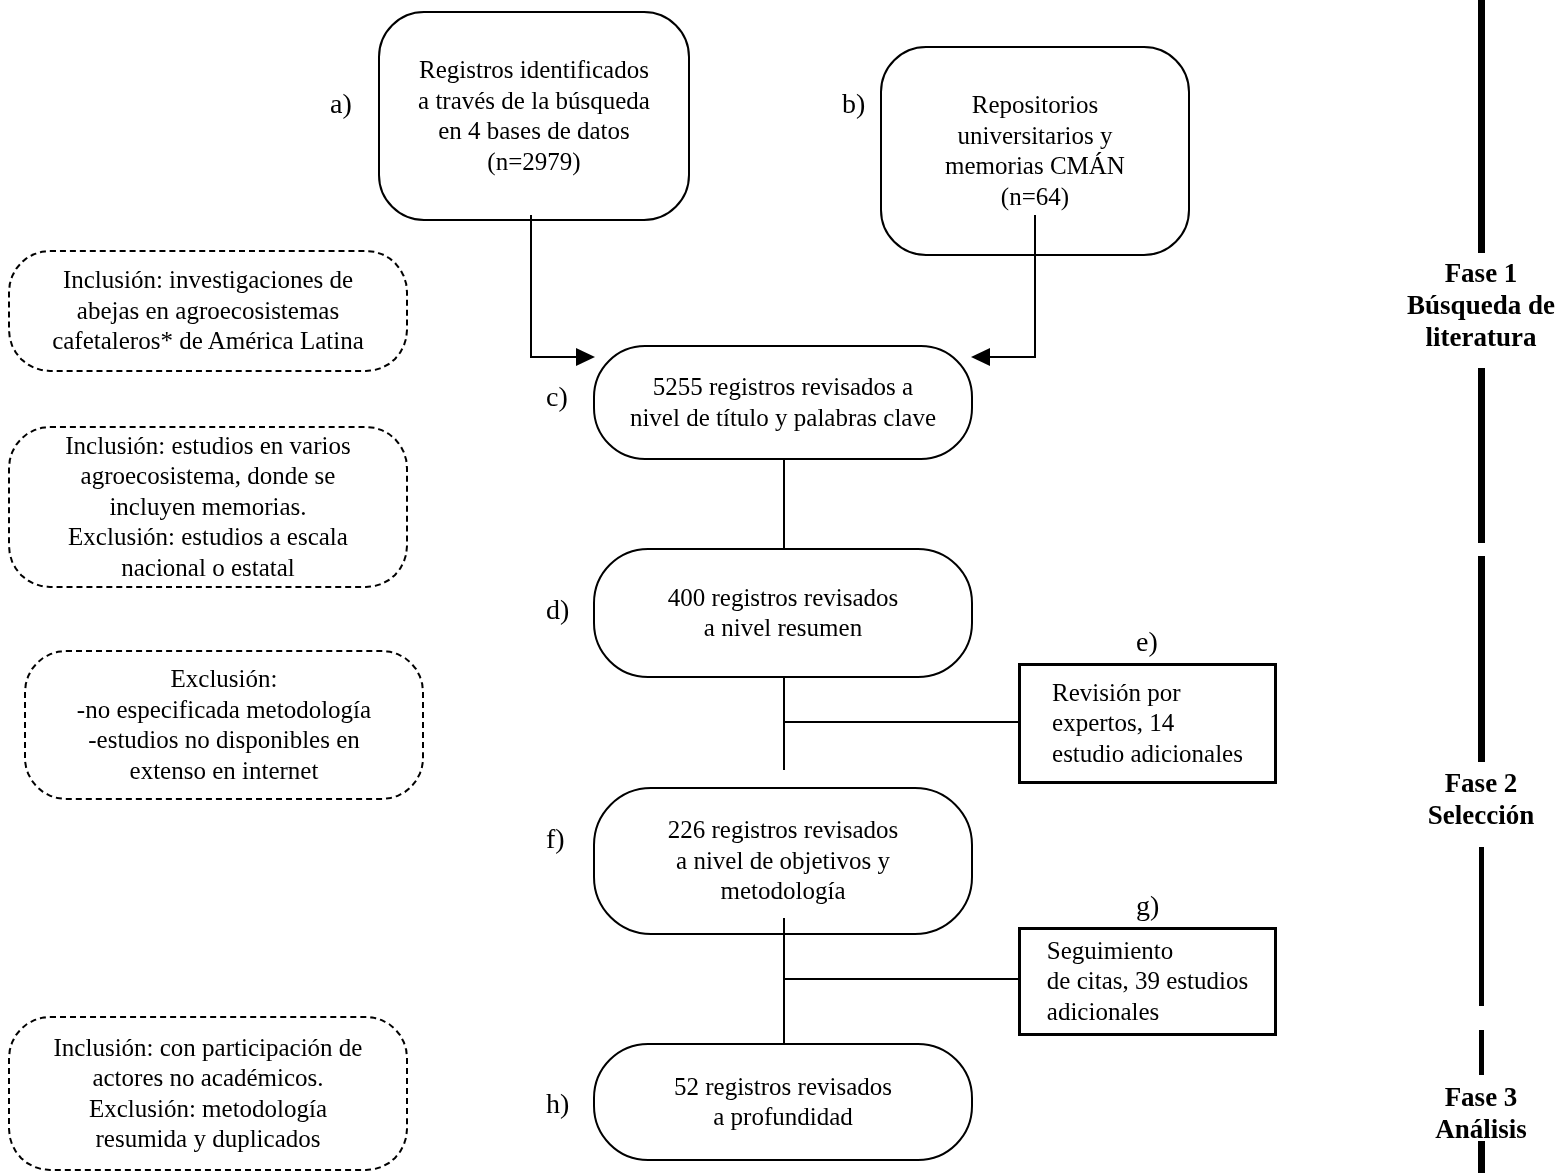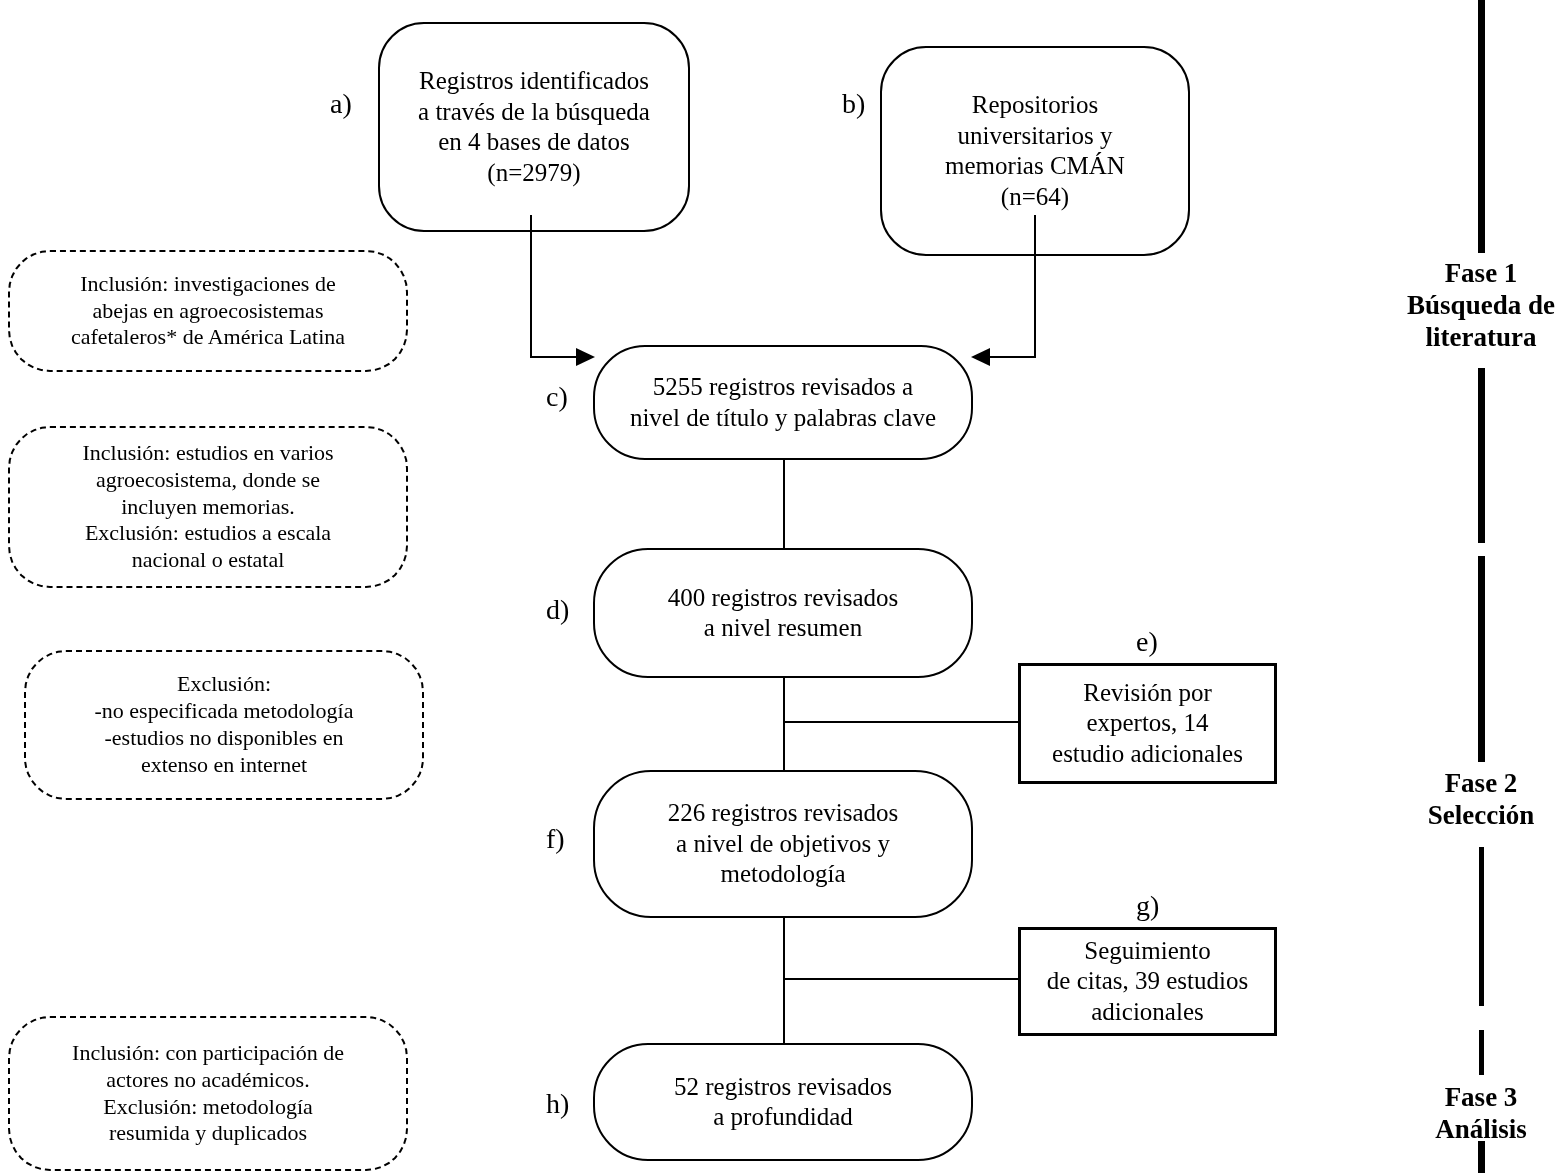--- a/index.html
+++ b/index.html
@@ -33,39 +33,38 @@
     padding: 4px 6px;
   }
   
   .rect-node {
     position: absolute;
     border: 3px solid #000;
     background: #fff;
     display: flex;
     align-items: center;
     justify-content: center;
-    text-align: center;
     white-space: pre-line;
     font-size: 25px;
     line-height: 1.22;
     box-sizing: border-box;
     padding: 2px 4px;
   }
   
   .dashed-node {
     position: absolute;
     border: 2px dashed #000;
     border-radius: 42px;
     background: #fff;
     display: flex;
     align-items: center;
     justify-content: center;
     text-align: center;
     white-space: pre-line;
-    font-size: 22px;
+    font-size: 25px;
     line-height: 1.22;
     box-sizing: border-box;
     padding: 4px 6px;
   }
   .tag {
     position: absolute;
     font-size: 28px;
     line-height: 1;
   }
   .vline, .hline, .rail {
@@ -97,21 +96,21 @@
     line-height: 1.18;
     white-space: pre-line;
   }
 </style>
 </head>
 <body>
 
 <div class="canvas">
 
   <span class="tag" style="left:330px; top:90px;">a)</span>
-  <div class="rnode" style="left:378px; top:22px; width:312px; height:210px; border-radius:46px;">Registros identificados
+  <div class="rnode" style="left:378px; top:11px; width:312px; height:210px; border-radius:46px;">Registros identificados
 a través de la búsqueda
 en 4 bases de datos
 (n=2979)</div>
 
   <span class="tag" style="left:842px; top:90px;">b)</span>
   <div class="rnode" style="left:880px; top:5px; width:310px; height:210px; border-radius:46px;margin-top:41px;">Repositorios
 universitarios y
 memorias CMÁN
 (n=64)</div>
 
@@ -152,21 +151,21 @@
 
   <div class="vline" style="left:783px; top:678px; width:2px; height:92px;"></div>
   <div class="hline" style="left:783px; top:721px; width:235px; height:2px;"></div>
 
   <span class="tag" style="left:1136px; top:628px;">e)</span>
   <div class="rect-node" style="left:1018px; top:663px; width:259px; height:121px;">Revisión por
 expertos, 14
 estudio adicionales</div>
 
   <span class="tag" style="left:546px; top:825px;">f)</span>
-  <div class="rnode" style="left:593px; top:770px; width:380px; height:148px; border-radius:58px;">226 registros revisados
+  <div class="rnode" style="left:593px; top:787px; width:380px; height:148px; border-radius:58px;">226 registros revisados
 a nivel de objetivos y
 metodología</div>
 
   <div class="vline" style="left:783px; top:918px; width:2px; height:125px;"></div>
   <div class="hline" style="left:783px; top:978px; width:235px; height:2px;"></div>
 
   <span class="tag" style="left:1136px; top:892px;">g)</span>
   <div class="rect-node" style="left:1018px; top:927px; width:259px; height:109px;">Seguimiento
 de citas, 39 estudios
 adicionales</div>

